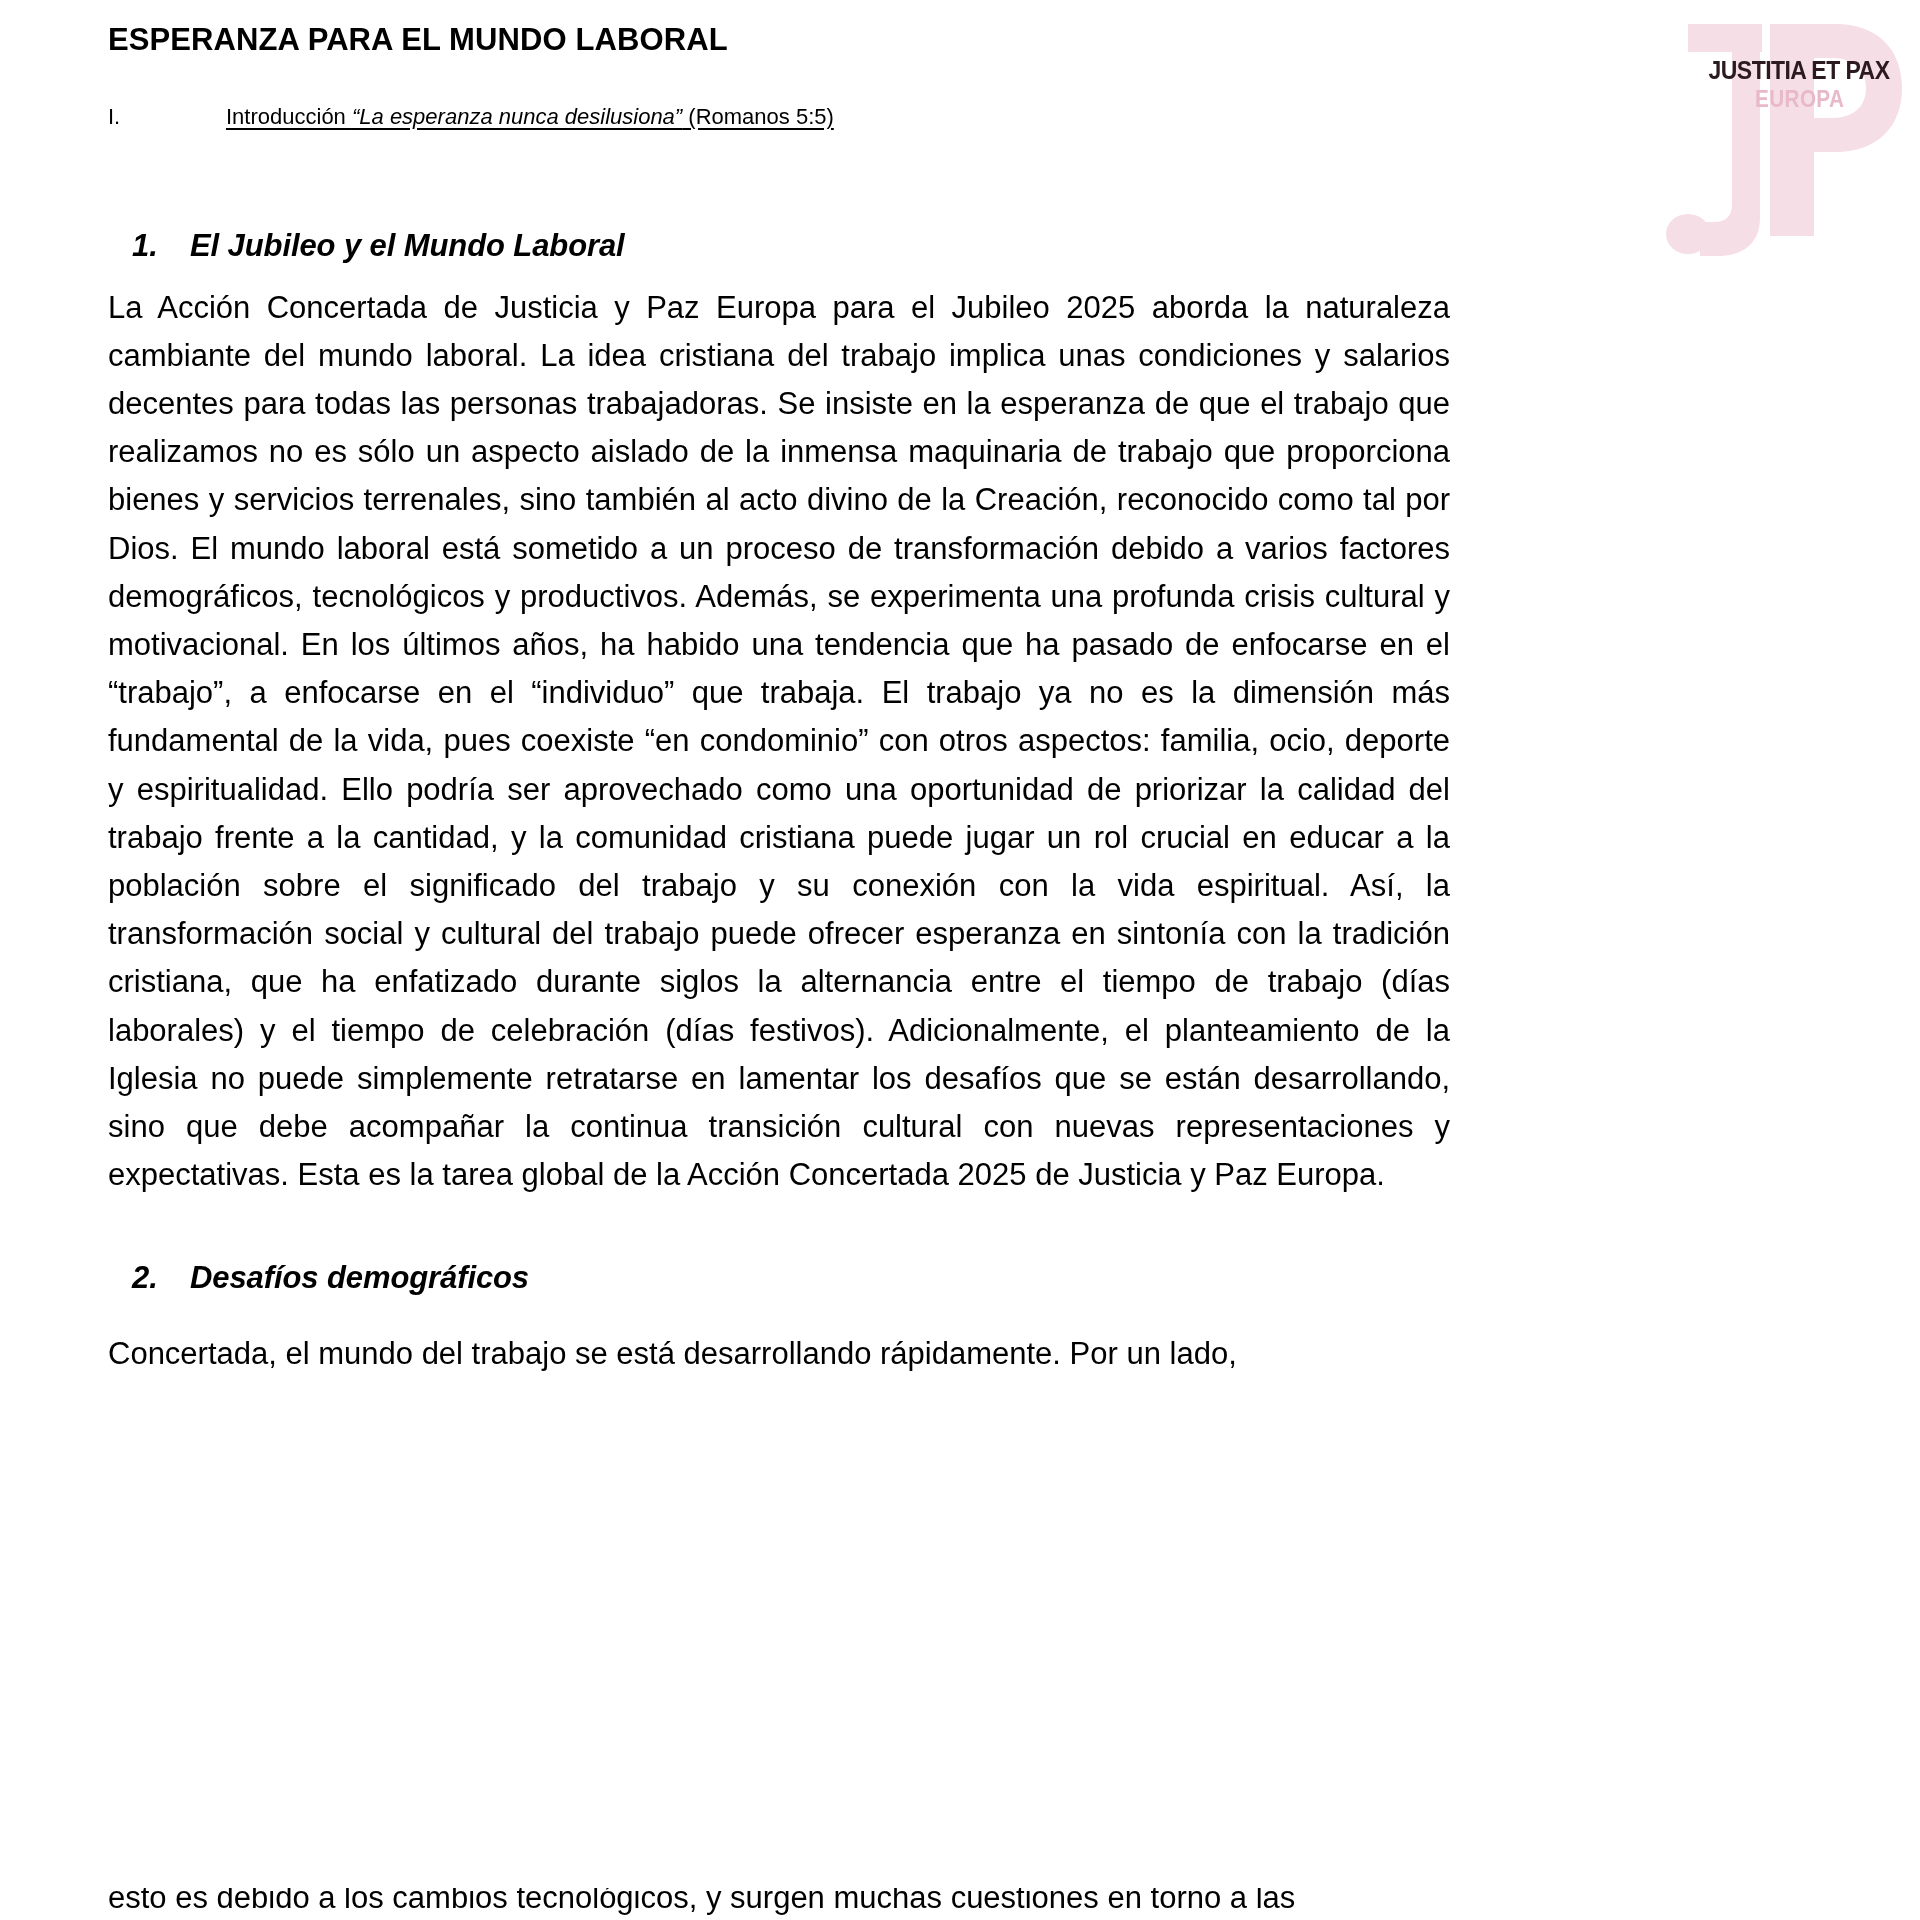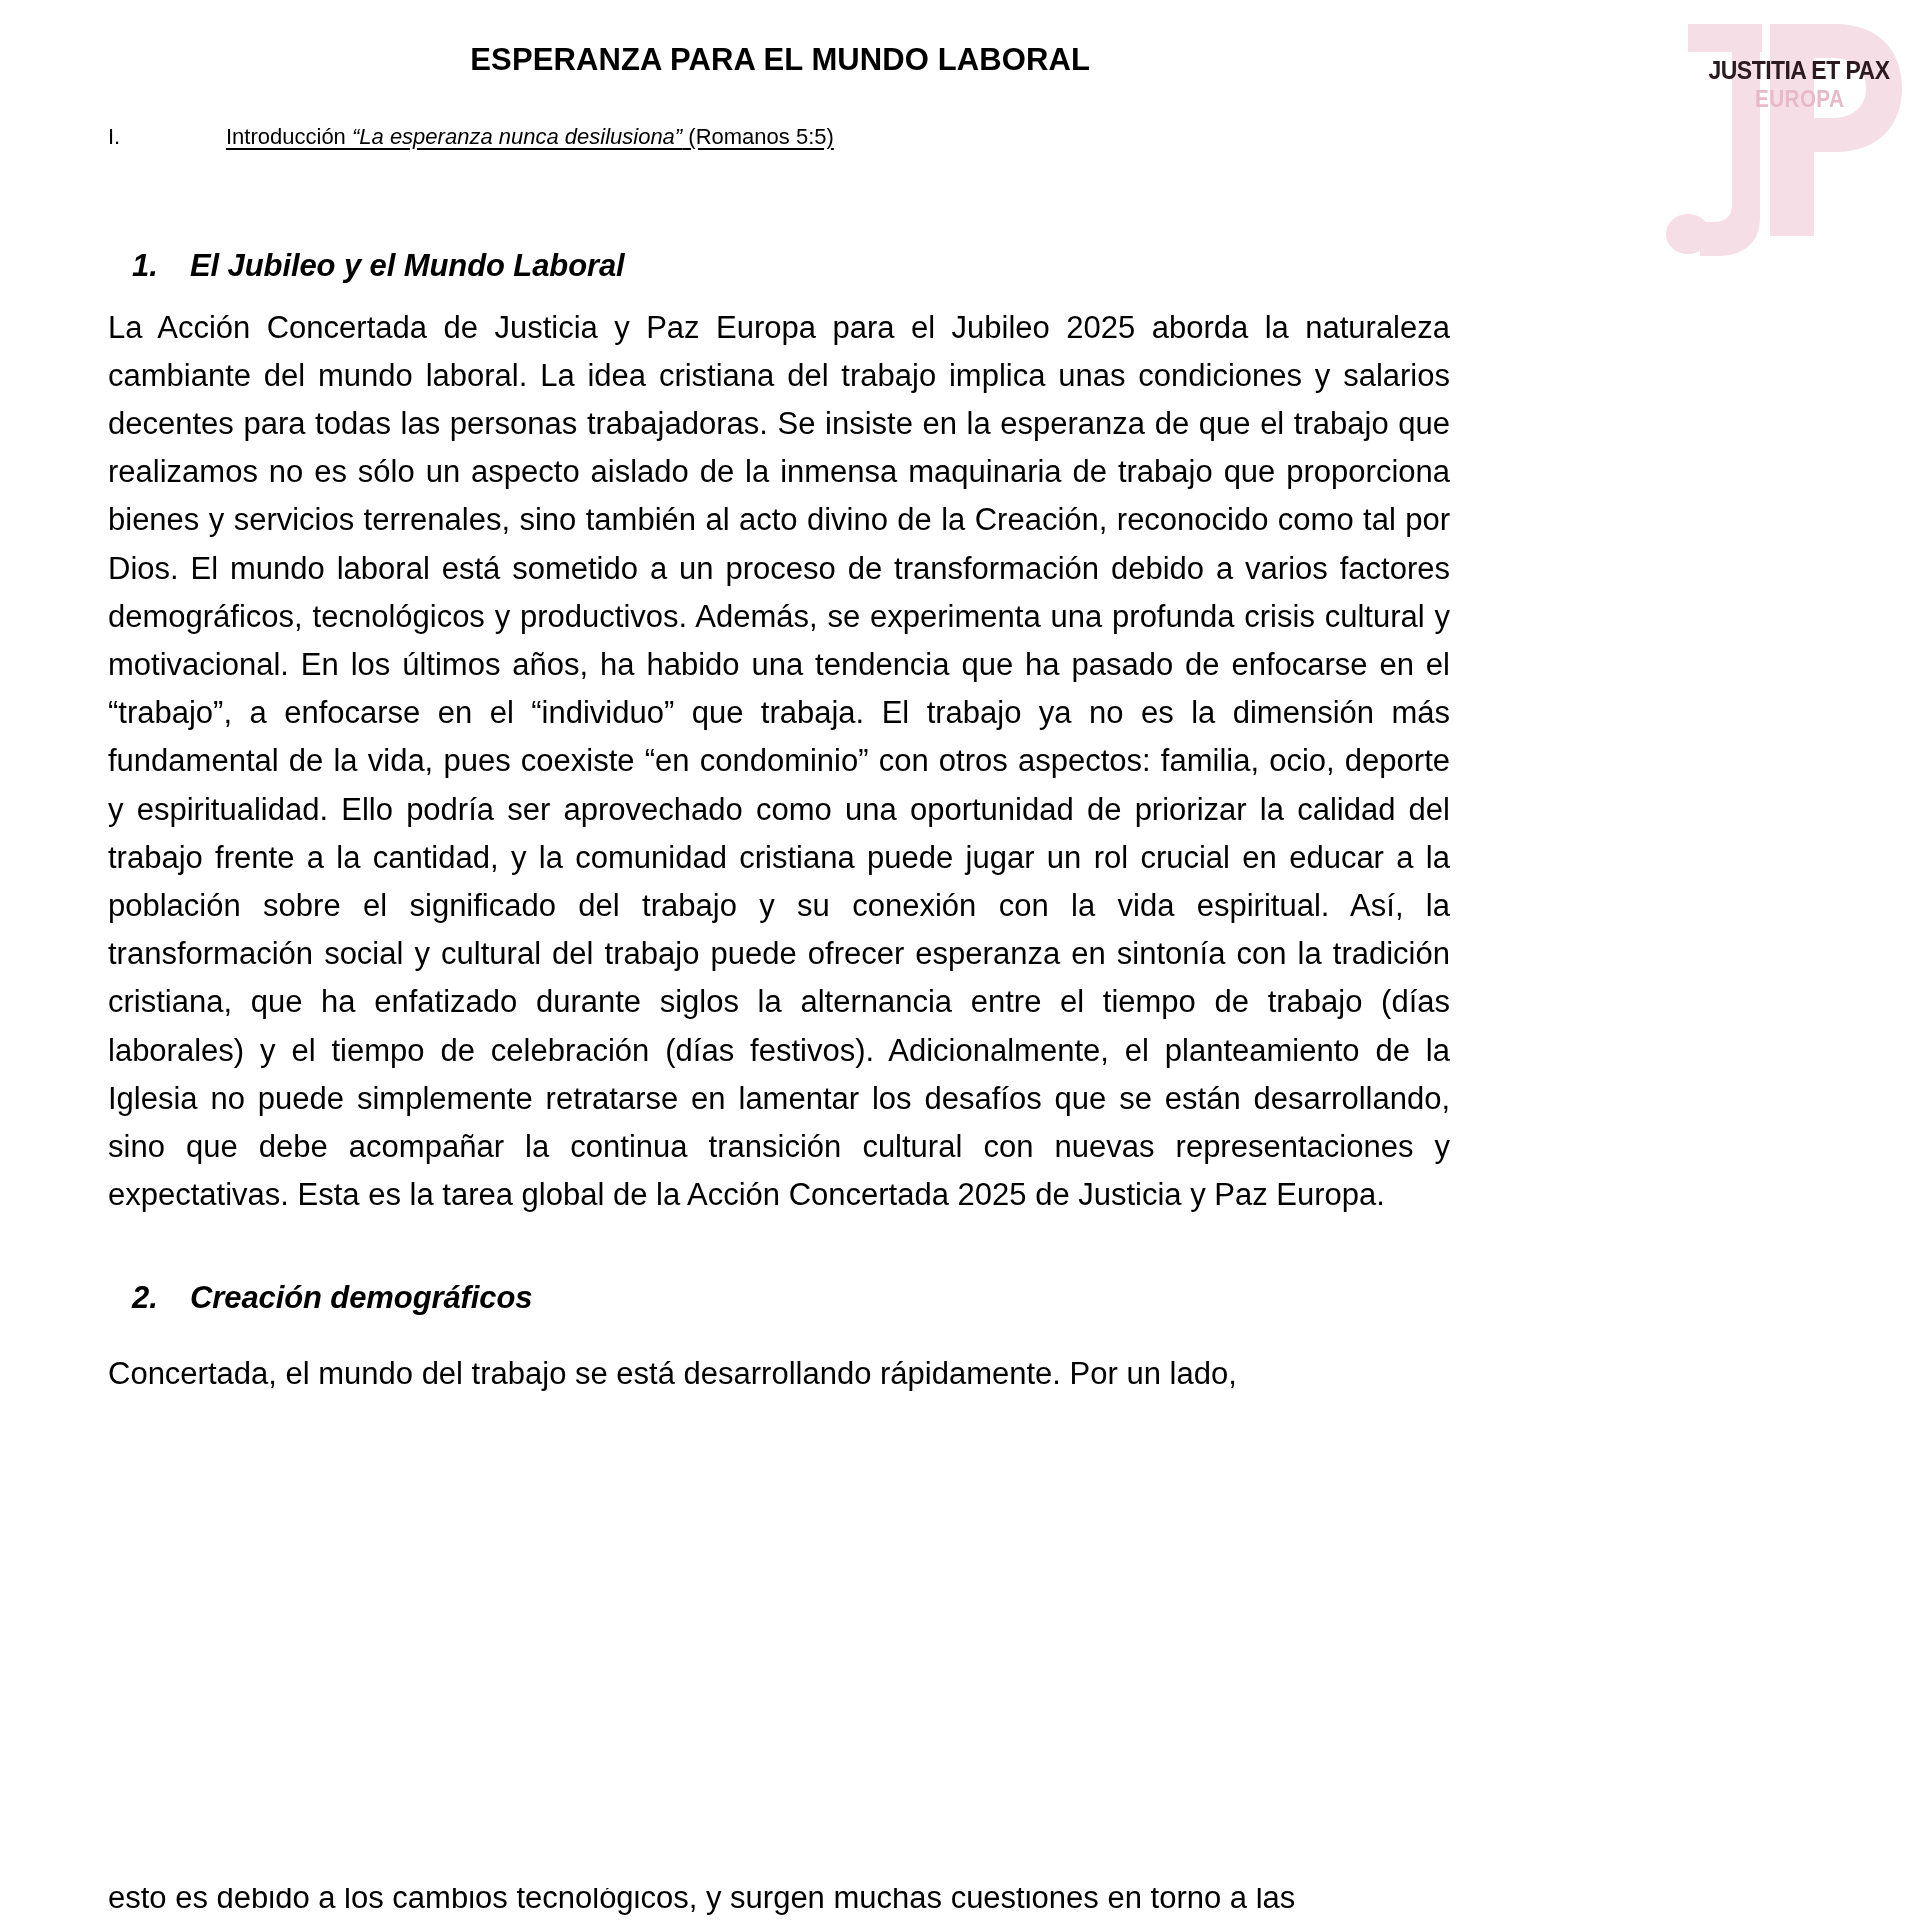--- a/index.html
+++ b/index.html
@@ -72,26 +72,26 @@
     position: relative;
     margin: 0;
     padding: 20px 470px 0 108px;
     width: 1920px;
   }
 
   
   .doc-title {
     font-size: 31px;
     font-weight: bold;
-    text-align: right;
+    text-align: left;
     letter-spacing: 0.1px;
     line-height: 1.26;
     padding-right: 360px;
     padding-left: 0;
-    margin-top: 20px;
+    margin-top: 0;
   }
   .doc-subtitle {
     font-size: 31px;
     font-weight: bold;
     text-align: center;
     letter-spacing: 0.1px;
     line-height: 1.26;
     padding-right: 360px;
     margin-top: 42px;
   }
@@ -191,21 +191,21 @@
       <span class="intro-num">I.</span><span class="u">Introducción </span><i class="u">“La esperanza nunca desilusiona”</i><span class="u"> (Romanos 5:5)</span>
     </div>
 
     <h3 class="section-heading" id="heading-1">
       <span class="sec-num">1.</span><span>El Jubileo y el Mundo Laboral</span>
     </h3>
 
     <p class="body-para">La Acción Concertada de Justicia y Paz Europa para el Jubileo 2025 aborda la naturaleza cambiante del mundo laboral. La idea cristiana del trabajo implica unas condiciones y salarios decentes para todas las personas trabajadoras. Se insiste en la esperanza de que el trabajo que realizamos no es sólo un aspecto aislado de la inmensa maquinaria de trabajo que proporciona bienes y servicios terrenales, sino también al acto divino de la Creación, reconocido como tal por Dios. El mundo laboral está sometido a un proceso de transformación debido a varios factores demográficos, tecnológicos y productivos. Además, se experimenta una profunda crisis cultural y motivacional. En los últimos años, ha habido una tendencia que ha pasado de enfocarse en el “trabajo”, a enfocarse en el “individuo” que trabaja. El trabajo ya no es la dimensión más fundamental de la vida, pues coexiste “en condominio” con otros aspectos: familia, ocio, deporte y espiritualidad. Ello podría ser aprovechado como una oportunidad de priorizar la calidad del trabajo frente a la cantidad, y la comunidad cristiana puede jugar un rol crucial en educar a la población sobre el significado del trabajo y su conexión con la vida espiritual. Así, la transformación social y cultural del trabajo puede ofrecer esperanza en sintonía con la tradición cristiana, que ha enfatizado durante siglos la alternancia entre el tiempo de trabajo (días laborales) y el tiempo de celebración (días festivos). Adicionalmente, el planteamiento de la Iglesia no puede simplemente retratarse en lamentar los desafíos que se están desarrollando, sino que debe acompañar la continua transición cultural con nuevas representaciones y expectativas. Esta es la tarea global de la Acción Concertada 2025 de Justicia y Paz Europa.</p>
 
     <h3 class="section-heading" id="heading-2">
-      <span class="sec-num">2.</span><span>Creación demográficos</span>
+      <span class="sec-num">2.</span><span>Desafíos demográficos</span>
     </h3>
 
     <p class="body-para last">Concertada, el mundo del trabajo se está desarrollando rápidamente. Por un lado,</p>
 
   </div>
 
   <div class="clip-wrap">
     <div class="clip-line">esto es debido a los cambios tecnológicos, y surgen muchas cuestiones en torno a las</div>
   </div>
 

